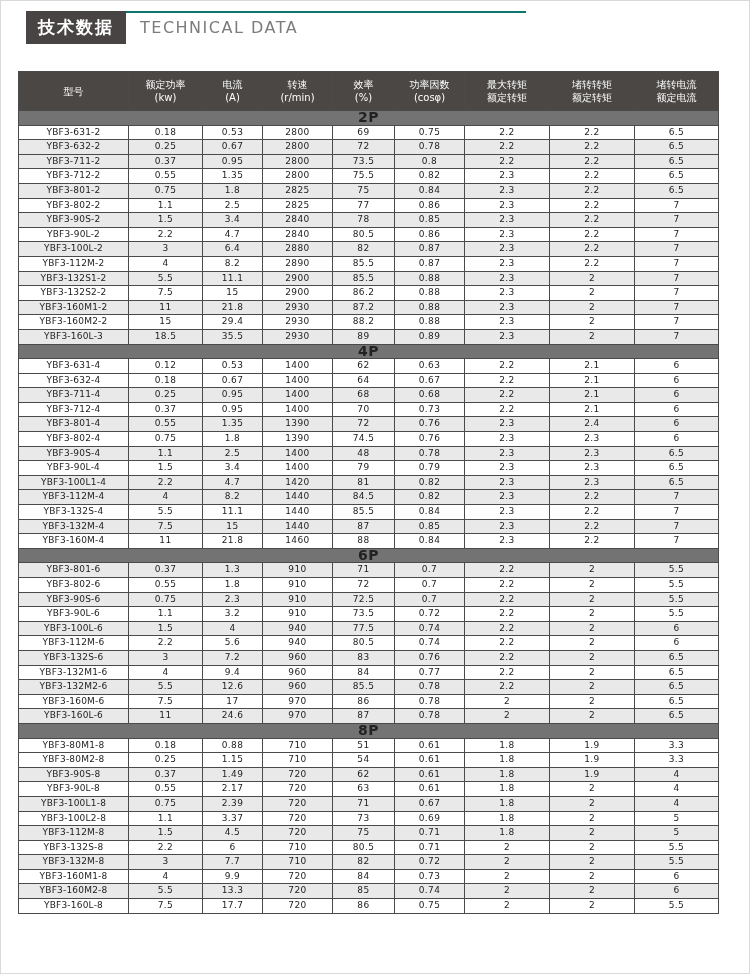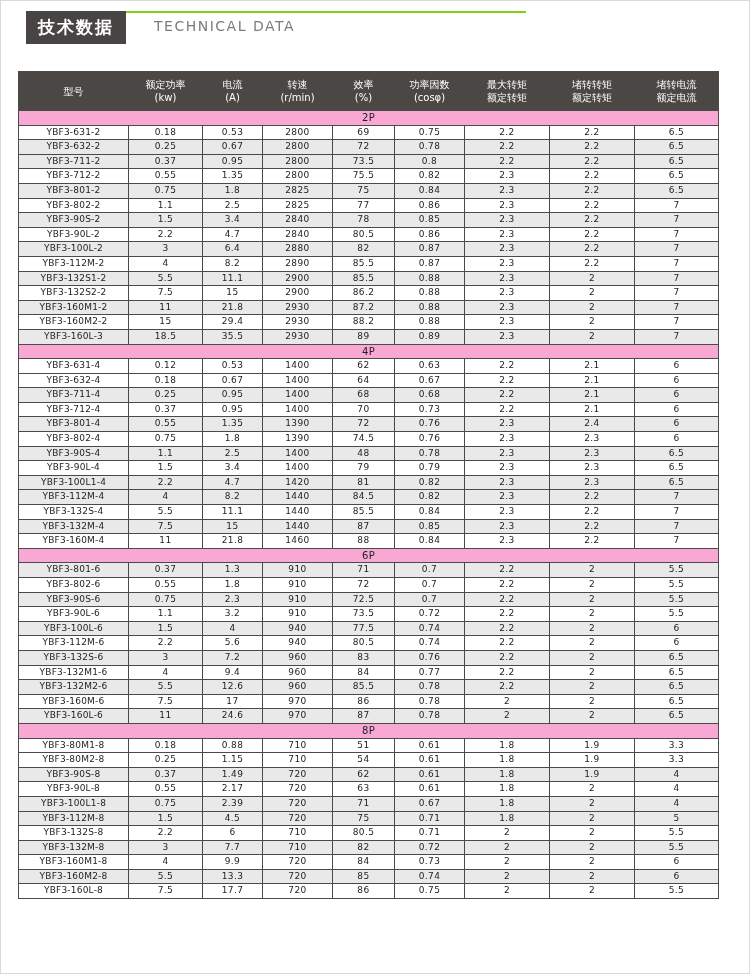--- a/index.html
+++ b/index.html
@@ -9,39 +9,39 @@
     font-family:"DejaVu Sans","Liberation Sans",sans-serif; color:#222;
     overflow:hidden;
   }
   
   .title-row { position:absolute; left:25px; top:10px; height:33px; display:flex; align-items:stretch; }
   .title-cn {
     background:var(--title-box-bg,#474443); color:#fff; font-size:17px; font-weight:bold;
     letter-spacing:2px; display:flex; align-items:center; padding:0 12px; white-space:nowrap;
   }
   .title-en {
-    border-top:2px solid #84cc16; width:400px; color:var(--title-en-color,#7c7c7c);
-    font-size:14px; letter-spacing:1.5px; padding:5px 0 0 28px; white-space:nowrap; box-sizing:border-box;
+    border-top:2px solid #0f766e; width:400px; color:var(--title-en-color,#7c7c7c);
+    font-size:16px; letter-spacing:1.5px; padding:5px 0 0 14px; white-space:nowrap; box-sizing:border-box;
   }
   
   table.tech {
     position:absolute; left:17px; top:70px; width:700px;
     border-collapse:collapse; table-layout:fixed;
   }
   table.tech th, table.tech td {
     border:1px solid var(--border,#4a4a4a); text-align:center; overflow:hidden; white-space:nowrap;
   }
   table.tech thead th {
     background:var(--header-bg,#4a4745); color:#fff; font-weight:normal;
     font-size:10px; line-height:13px; padding:6px 0; vertical-align:middle;
   }
   table.tech td {
     font-size:9px; line-height:9.6px; padding:2px 0; color:#1d1d1d; letter-spacing:0.4px;
   }
-  tr.section-row td { background:#f9a8d4; font-size:10px; font-weight:normal; color:#222; }
+  tr.section-row td { background:#737373; font-size:14px; font-weight:bold; color:#222; }
   tr.data-row.g td { background:var(--stripe,#e9e9e9); }
   tr.data-row td:first-child { letter-spacing:0.2px; }
 </style>
 </head>
 <body>
 
 <div class="page">
 
   <div class="title-row">
     <div class="title-cn">技术数据</div>
@@ -589,20 +589,31 @@
           <td>YBF3-100L1-8</td>
           <td>0.75</td>
           <td>2.39</td>
           <td>720</td>
           <td>71</td>
           <td>0.67</td>
           <td>1.8</td>
           <td>2</td>
           <td>4</td>
         </tr>
+        <tr class="data-row">
+          <td>YBF3-100L2-8</td>
+          <td>1.1</td>
+          <td>3.37</td>
+          <td>720</td>
+          <td>73</td>
+          <td>0.69</td>
+          <td>1.8</td>
+          <td>2</td>
+          <td>5</td>
+        </tr>
         <tr class="data-row g">
           <td>YBF3-112M-8</td>
           <td>1.5</td>
           <td>4.5</td>
           <td>720</td>
           <td>75</td>
           <td>0.71</td>
           <td>1.8</td>
           <td>2</td>
           <td>5</td>

